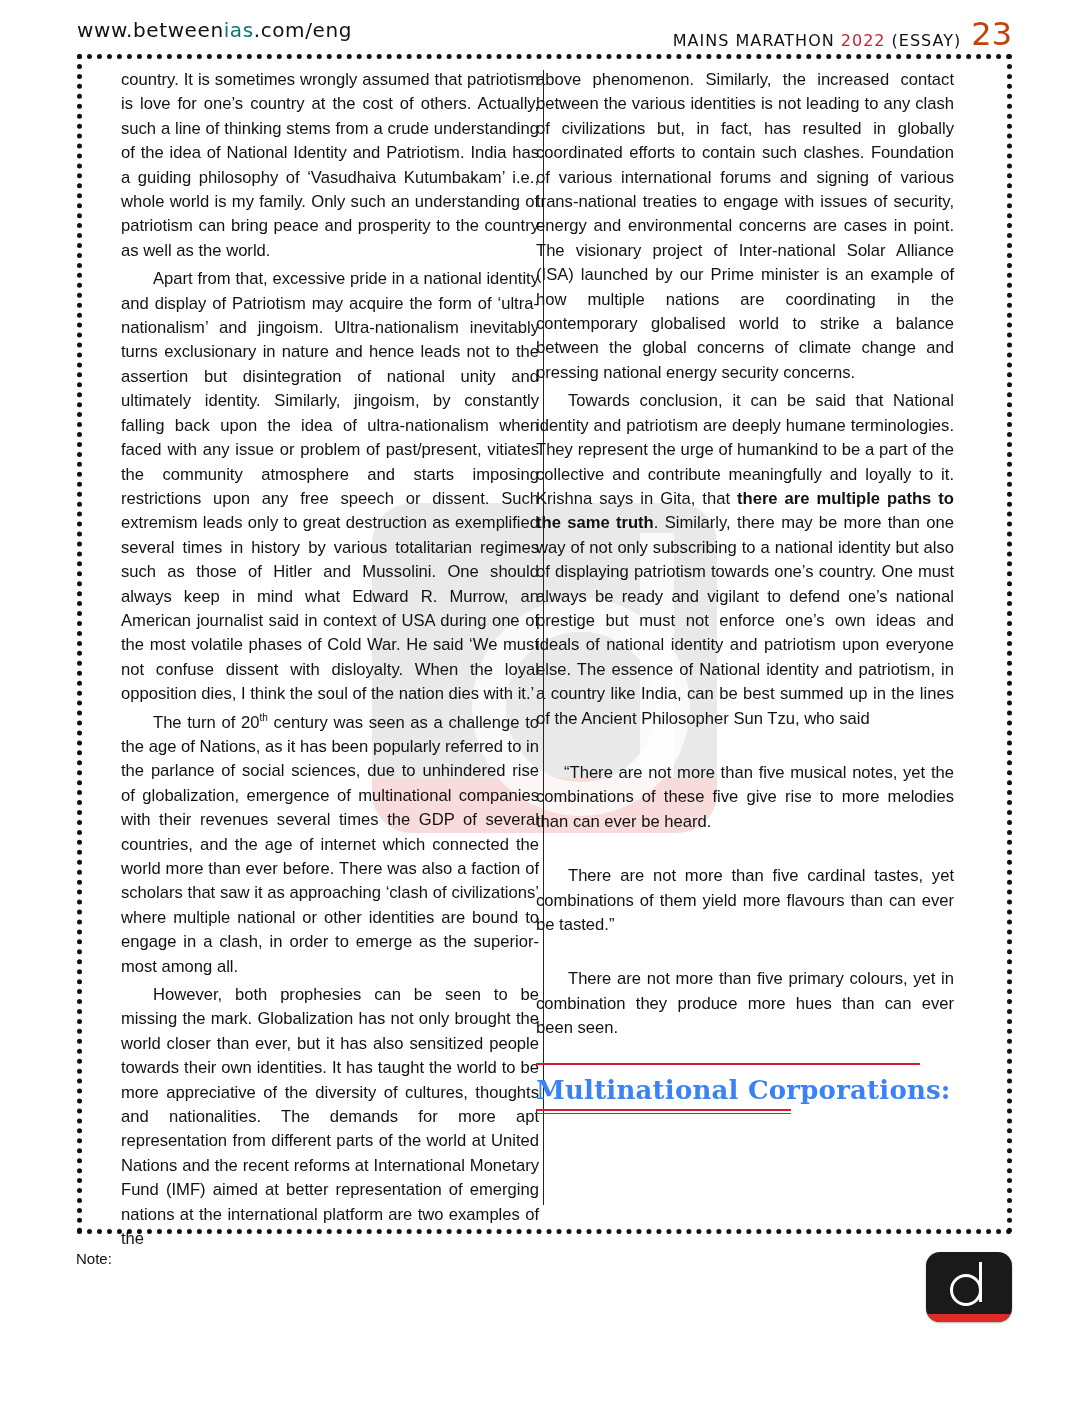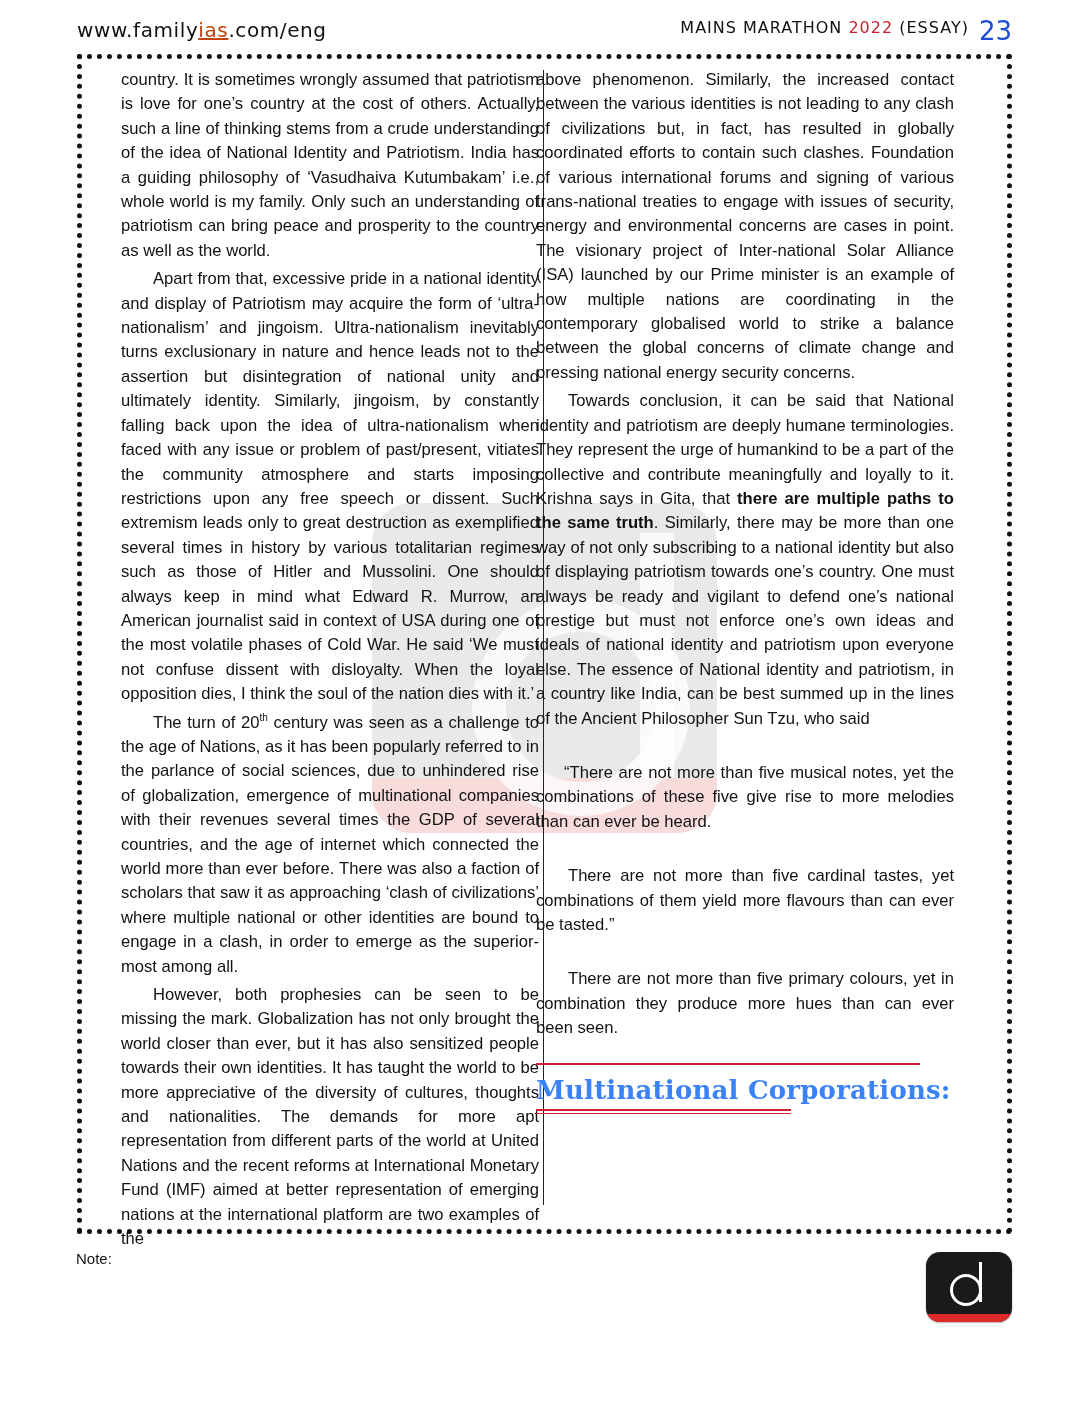--- a/index.html
+++ b/index.html
@@ -1,24 +1,24 @@
 <!DOCTYPE html>
 <html><head>
 <meta charset="utf-8">
 <style>
   html, body { margin: 0; padding: 0; background: #ffffff; }
   body { width: 1088px; height: 1408px; position: relative; overflow: hidden; font-family: "Liberation Sans", "DejaVu Sans", sans-serif; color: #111; }
 
   .header-url { position: absolute; left: 77px; top: 18px; font-size: 20px; letter-spacing: 0.6px; color: #111; font-family: "DejaVu Sans", sans-serif; }
-  .header-url .accent { color: #c2410c; text-decoration: underline; }
+  .header-url .accent { color: #0f766e; }
 
-  .header-right { position: absolute; right: 76px; top: 18px; display: flex; align-items: flex-start; gap: 10px; font-family: "DejaVu Sans", sans-serif; }
+  .header-right { position: absolute; right: 76px; top: 18px; display: flex; align-items: flex-end; gap: 10px; font-family: "DejaVu Sans", sans-serif; }
   .header-title { font-size: 16px; letter-spacing: 1px; color: #111; }
   .header-title .accent { color: #c8202f; }
-  .page-number { font-size: 26px; color: #1d4ed8; line-height: 1; }
+  .page-number { font-size: 32px; color: #c2410c; line-height: 1; }
 
   .frame { position: absolute; left: 77px; top: 54px; width: 935px; height: 1180px; box-sizing: border-box;
            border: 5px dotted #111; }
 
   .watermark { position: absolute; left: 372px; top: 503px; width: 345px; height: 330px; border-radius: 40px; background: #e9e9e9; overflow: hidden; }
   .watermark .band { position: absolute; left: 0; right: 0; bottom: 0; height: 55px; background: #f8dcdc; }
   .watermark .ring { position: absolute; left: 100px; top: 95px; width: 150px; height: 150px; border: 34px solid #ffffff; border-radius: 50%; opacity: .75; }
   .watermark .stem { position: absolute; left: 268px; top: 30px; width: 34px; height: 245px; background: #ffffff; opacity: .75; }
 
   .col { position: absolute; top: 68px; width: 418px; font-size: 16.6px; line-height: 24.4px; text-align: justify; z-index: 2; }
@@ -39,21 +39,21 @@
   .note { position: absolute; left: 76px; top: 1250px; font-size: 15px; color: #111; font-family: Liberation Sans, sans-serif; }
 
   .logo { position: absolute; left: 926px; top: 1252px; width: 86px; height: 70px; border-radius: 14px; background: #1a1a1a; overflow: hidden; box-shadow: 0 1px 2px rgba(0,0,0,.3); }
   .logo .logo-band { position: absolute; left: 0; right: 0; bottom: 0; height: 8px; background: #e02a2a; }
   .logo .logo-ring { position: absolute; left: 24px; top: 22px; width: 26px; height: 26px; border: 3px solid #fff; border-radius: 50%; }
   .logo .logo-stem { position: absolute; left: 53px; top: 10px; width: 3px; height: 40px; background: #fff; }
 </style>
 </head>
 <body>
 
-<div class="header-url"><span>www.family</span><span class="accent">ias</span><span>.com/eng</span></div>
+<div class="header-url"><span>www.between</span><span class="accent">ias</span><span>.com/eng</span></div>
 
 <div class="header-right">
   <span class="header-title"><span>MAINS MARATHON </span><span class="accent">2022</span><span> (ESSAY)</span></span>
   <span class="page-number">23</span>
 </div>
 
 <div class="frame"></div>
 
 <div class="watermark">
   <div class="band"></div>

